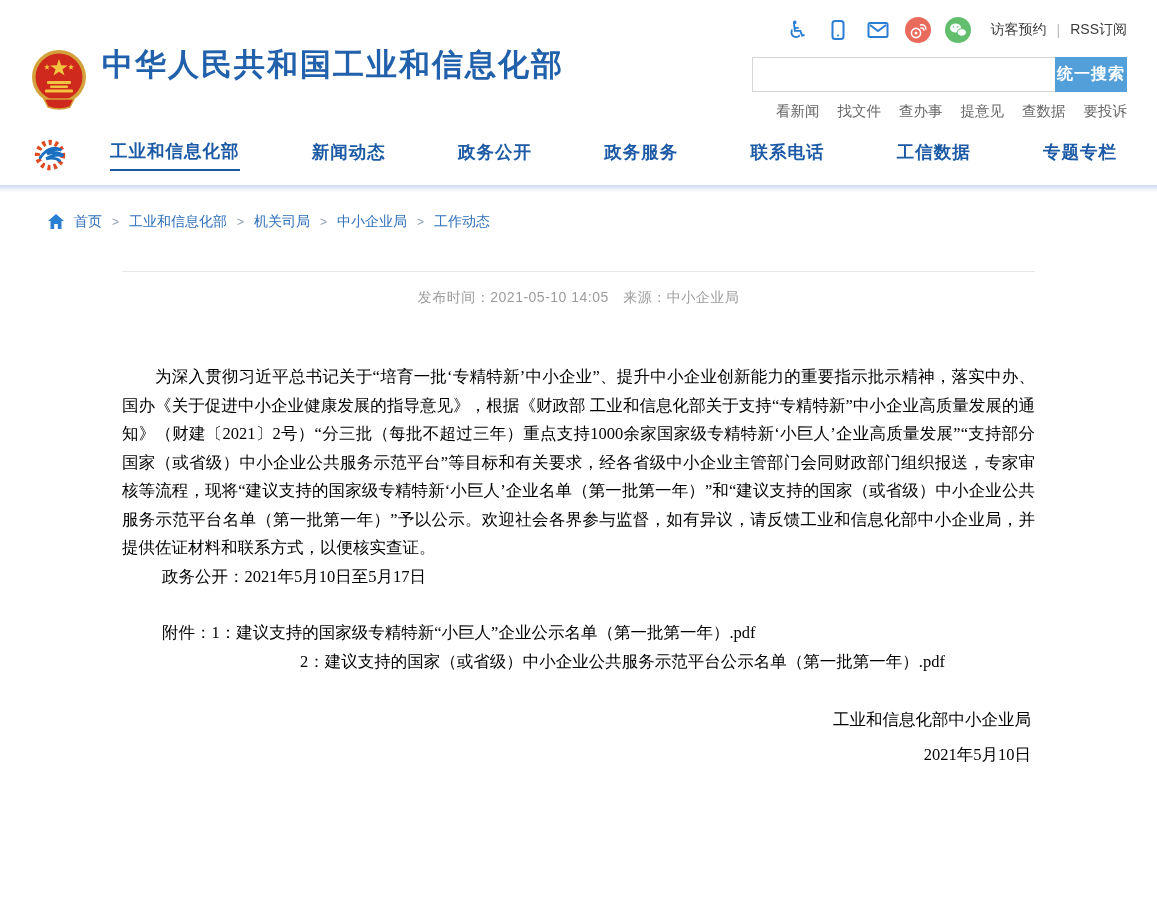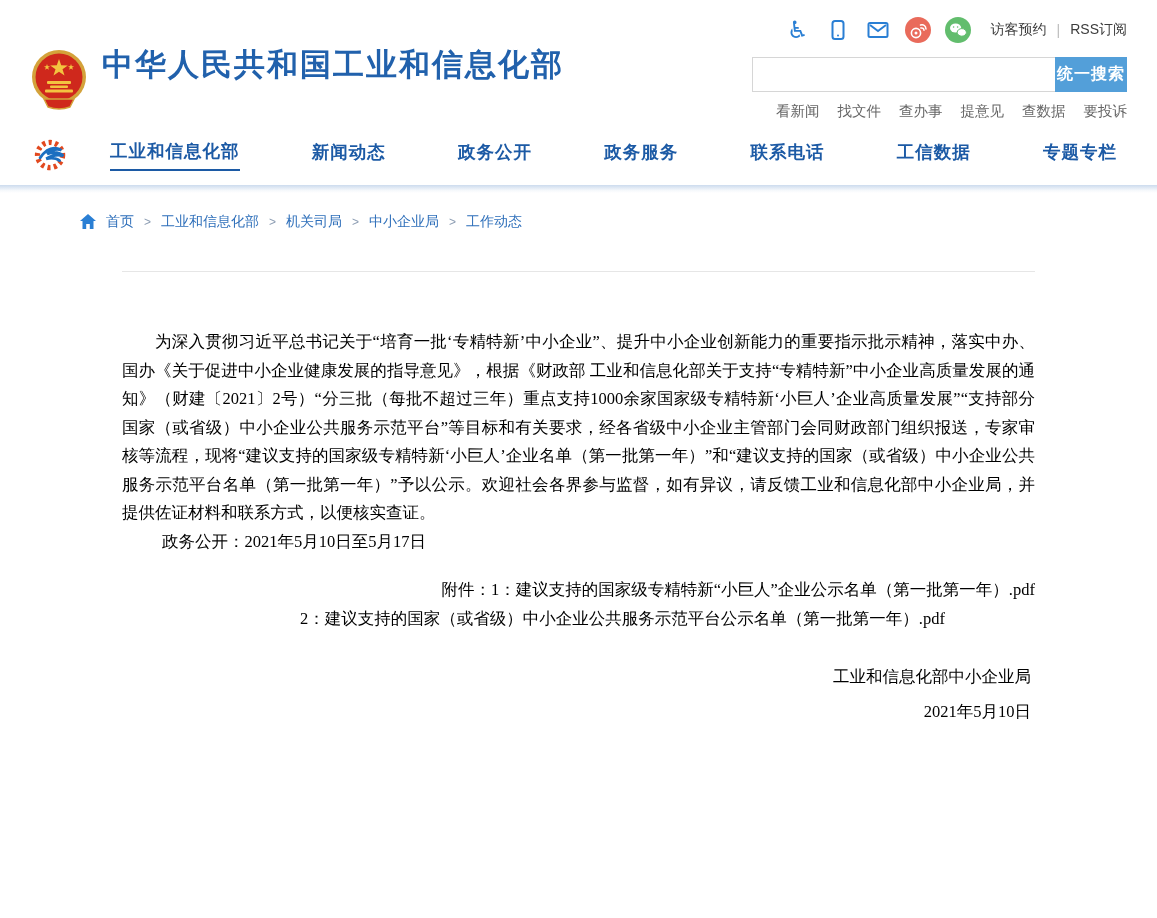--- a/index.html
+++ b/index.html
@@ -55,21 +55,21 @@
   .nav-item {
     font-size:17.5px; font-weight:bold; color:#1c5aa5; cursor:pointer;
     padding-bottom:6px; letter-spacing:1px; white-space:nowrap;
   }
   .nav-item.active { border-bottom:2px solid #1c5aa5; }
   .nav-divider { height:8px; background:linear-gradient(#ccdbee,#f6f9fc 70%,#ffffff); }
 
   
   .breadcrumb {
     display:flex; align-items:center; gap:10px;
-    padding:20px 0 14px 32px; font-size:14px;margin-left:48px;
+    padding:20px 0 14px 48px; font-size:14px;
   }
   .crumb { color:#2e6fba; text-decoration:none; cursor:pointer; }
   .crumb-sep { color:#8c9db3; font-size:12px; }
   .home-icon svg { width:16px; height:15px; vertical-align:-2px; }
 
   
   .article { width:913px; margin:0 auto 0 122px; }
   .article-title {
     margin:36px auto 0; max-width:900px; text-align:center;
     font-size:24px; font-weight:bold; color:#000; line-height:42px;
@@ -81,21 +81,21 @@
     letter-spacing:0.5px;
   }
   .article-meta .meta-src { margin-left:10px; }
 
   .article-body {
     margin-top:56px; font-size:16.5px; color:#000; line-height:28.5px;
     font-family:"Liberation Serif","DejaVu Serif",serif;
   }
   .article-body p.main-para { text-indent:2em; text-align:justify; }
   .info-line { margin-left:40px; }
-  .attach-line1 { margin-top:20px; margin-left:40px;text-align:right; }
+  .attach-line1 { margin-top:28px; margin-left:40px; }
   .attach-line2 { margin-left:178px; }
   .signature-block { text-align:right; margin-top:26px; padding-right:4px; }
   .signature-block div { line-height:35px; }
 </style>
 </head>
 <body>
 
 <div class="top-header">
   <div class="brand">
     <svg class="emblem" viewBox="0 0 58 68" xmlns="http://www.w3.org/2000/svg">
@@ -201,20 +201,24 @@
   <span class="crumb-sep">&gt;</span>
   <a class="crumb">机关司局</a>
   <span class="crumb-sep">&gt;</span>
   <a class="crumb">中小企业局</a>
   <span class="crumb-sep">&gt;</span>
   <a class="crumb">工作动态</a>
 </div>
 
 <div class="article">
   <hr class="title-divider">
+  <div class="article-meta">
+    <span>发布时间：2021-05-10 14:05</span>
+    <span class="meta-src">来源：中小企业局</span>
+  </div>
 
   <div class="article-body">
     <p class="main-para">为深入贯彻习近平总书记关于“培育一批‘专精特新’中小企业”、提升中小企业创新能力的重要指示批示精神，落实中办、国办《关于促进中小企业健康发展的指导意见》，根据《财政部 工业和信息化部关于支持“专精特新”中小企业高质量发展的通知》（财建〔2021〕2号）“分三批（每批不超过三年）重点支持1000余家国家级专精特新‘小巨人’企业高质量发展”“支持部分国家（或省级）中小企业公共服务示范平台”等目标和有关要求，经各省级中小企业主管部门会同财政部门组织报送，专家审核等流程，现将“建议支持的国家级专精特新‘小巨人’企业名单（第一批第一年）”和“建议支持的国家（或省级）中小企业公共服务示范平台名单（第一批第一年）”予以公示。欢迎社会各界参与监督，如有异议，请反馈工业和信息化部中小企业局，并提供佐证材料和联系方式，以便核实查证。</p>
     <p class="info-line">政务公开：2021年5月10日至5月17日</p>
 
     <p class="attach-line1">
       <span>附件：</span><a style="color:#000;text-decoration:none;cursor:pointer;">1：建议支持的国家级专精特新“小巨人”企业公示名单（第一批第一年）.pdf</a>
     </p>
     <p class="attach-line2">
       <a style="color:#000;text-decoration:none;cursor:pointer;text-align:center;">2：建议支持的国家（或省级）中小企业公共服务示范平台公示名单（第一批第一年）.pdf</a>

